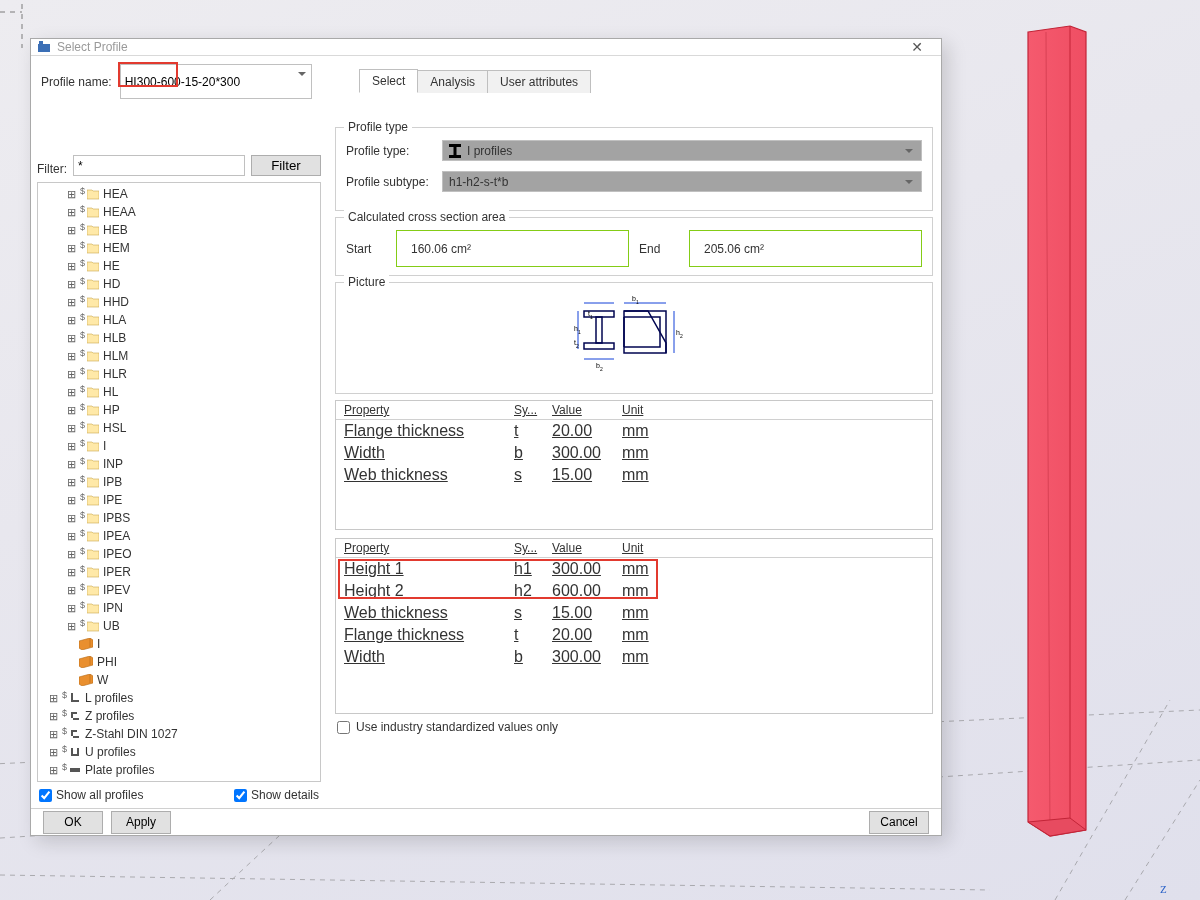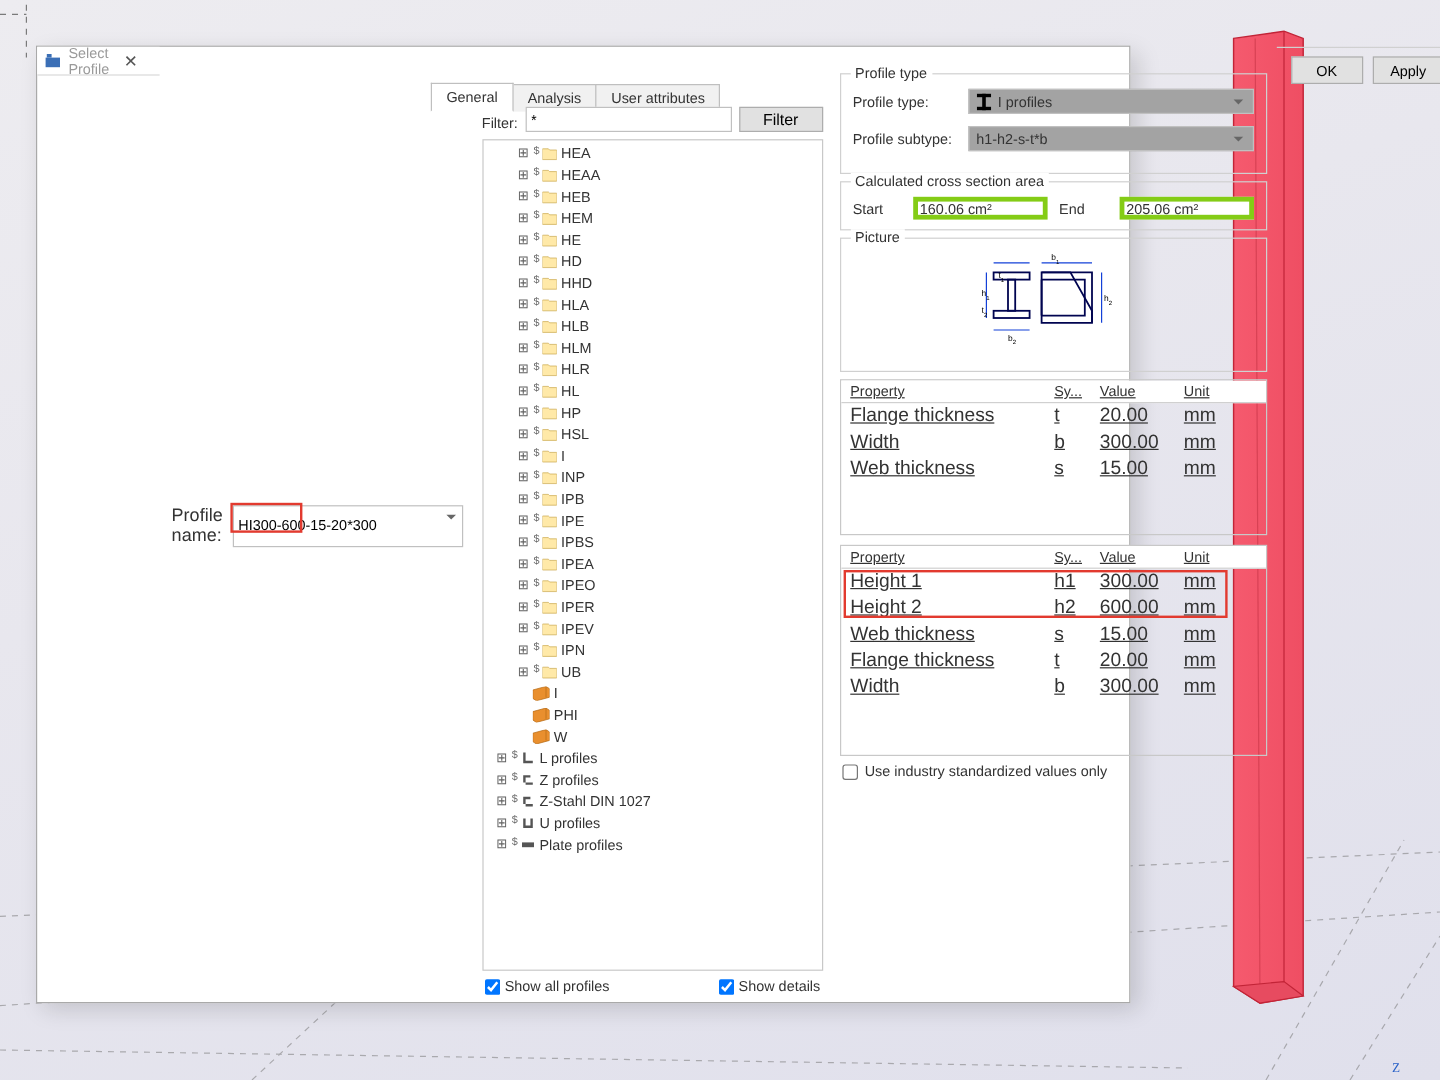--- a/index.html
+++ b/index.html
@@ -27,40 +27,40 @@
 .beam svg { width: 100%; height: 100%; overflow: visible; }
 
 
 .dialog {
   position: absolute;
   top: 38px; left: 30px;
   width: 912px; height: 798px;
   background: #fff;
   border: 1px solid #a9a9a9;
   box-shadow: 6px 6px 18px rgba(0,0,0,0.15);
-  display: flex; flex-direction: row;
+  display: flex; flex-direction: column;
 }
 .titlebar {
   height: 24px;
   background: #fff;
   display: flex; align-items: center;
   padding: 0 6px;
   border-bottom: 1px solid #d9d9d9;
   color: #9a9a9a;
 }
 .titlebar .ticon { width: 14px; height: 14px; margin-right: 6px; display:flex; align-items:center; justify-content:center; }
 .titlebar .title { flex: 1; font-size: 12px; }
 .titlebar .close { width: 36px; text-align: center; color: #555; font-size: 14px; }
 
 .name-row {
   display: flex; align-items: center;
   padding: 8px 10px 6px;
   gap: 8px;
 }
-.name-row label { font-size: 15px; }
+.name-row label { font-size: 12px; }
 .profile-name-wrap { position: relative; }
 .profile-name-wrap select,
 .profile-name-wrap .combo {
   width: 192px; height: 35px;
   font-size: 12px;
   padding: 0 18px 0 4px;
   border: 1px solid #c0c0c0;
   background: #fff;
   appearance: none;
 }
@@ -190,22 +190,22 @@
 }
 .combo-wide::after {
   content:""; position:absolute; right:8px; top:8px;
   border:4px solid transparent; border-top-color:#666;
 }
 .i-glyph { font-family: serif; font-weight:bold; margin-right:6px; font-size:14px; display:inline-flex;}
 
 .csa-row { display:flex; align-items:center; gap:10px; }
 .csa-row .rolabel { width:40px; }
 .ro {
-  height:19px; border:4px solid #84cc16; background:#fff;
-  padding:0 2px; flex:1; display:flex; align-items:center;
+  height:37px; border:1px solid #84cc16; background:#fff;
+  padding:0 14px; flex:1; display:flex; align-items:center;
 }
 
 .picture-group .group-body { height: 110px; display:flex; align-items:center; justify-content:center; }
 .picture-svg { width: 120px; height: 90px; }
 
 .prop-table {
   border:1px solid #c8c8c8;
   height: 130px;
   overflow:auto;
   position:relative;
@@ -291,21 +291,21 @@
 
   <div class="name-row">
     <label>Profile name:</label>
     <span class="profile-name-wrap">
       <input class="combo" value="HI300-600-15-20*300" style="">
       <span class="red-overlay-name"></span>
     </span>
   </div>
 
   <div class="tabs">
-    <div class="tab active">General</div>
+    <div class="tab active">Select</div>
     <div class="tab">Analysis</div>
     <div class="tab">User attributes</div>
   </div>
 
   <div class="dialog-body">
 
     <div class="left-pane">
       <div class="filter-row">
         <label>Filter:</label>
         <input value="*" style="">

